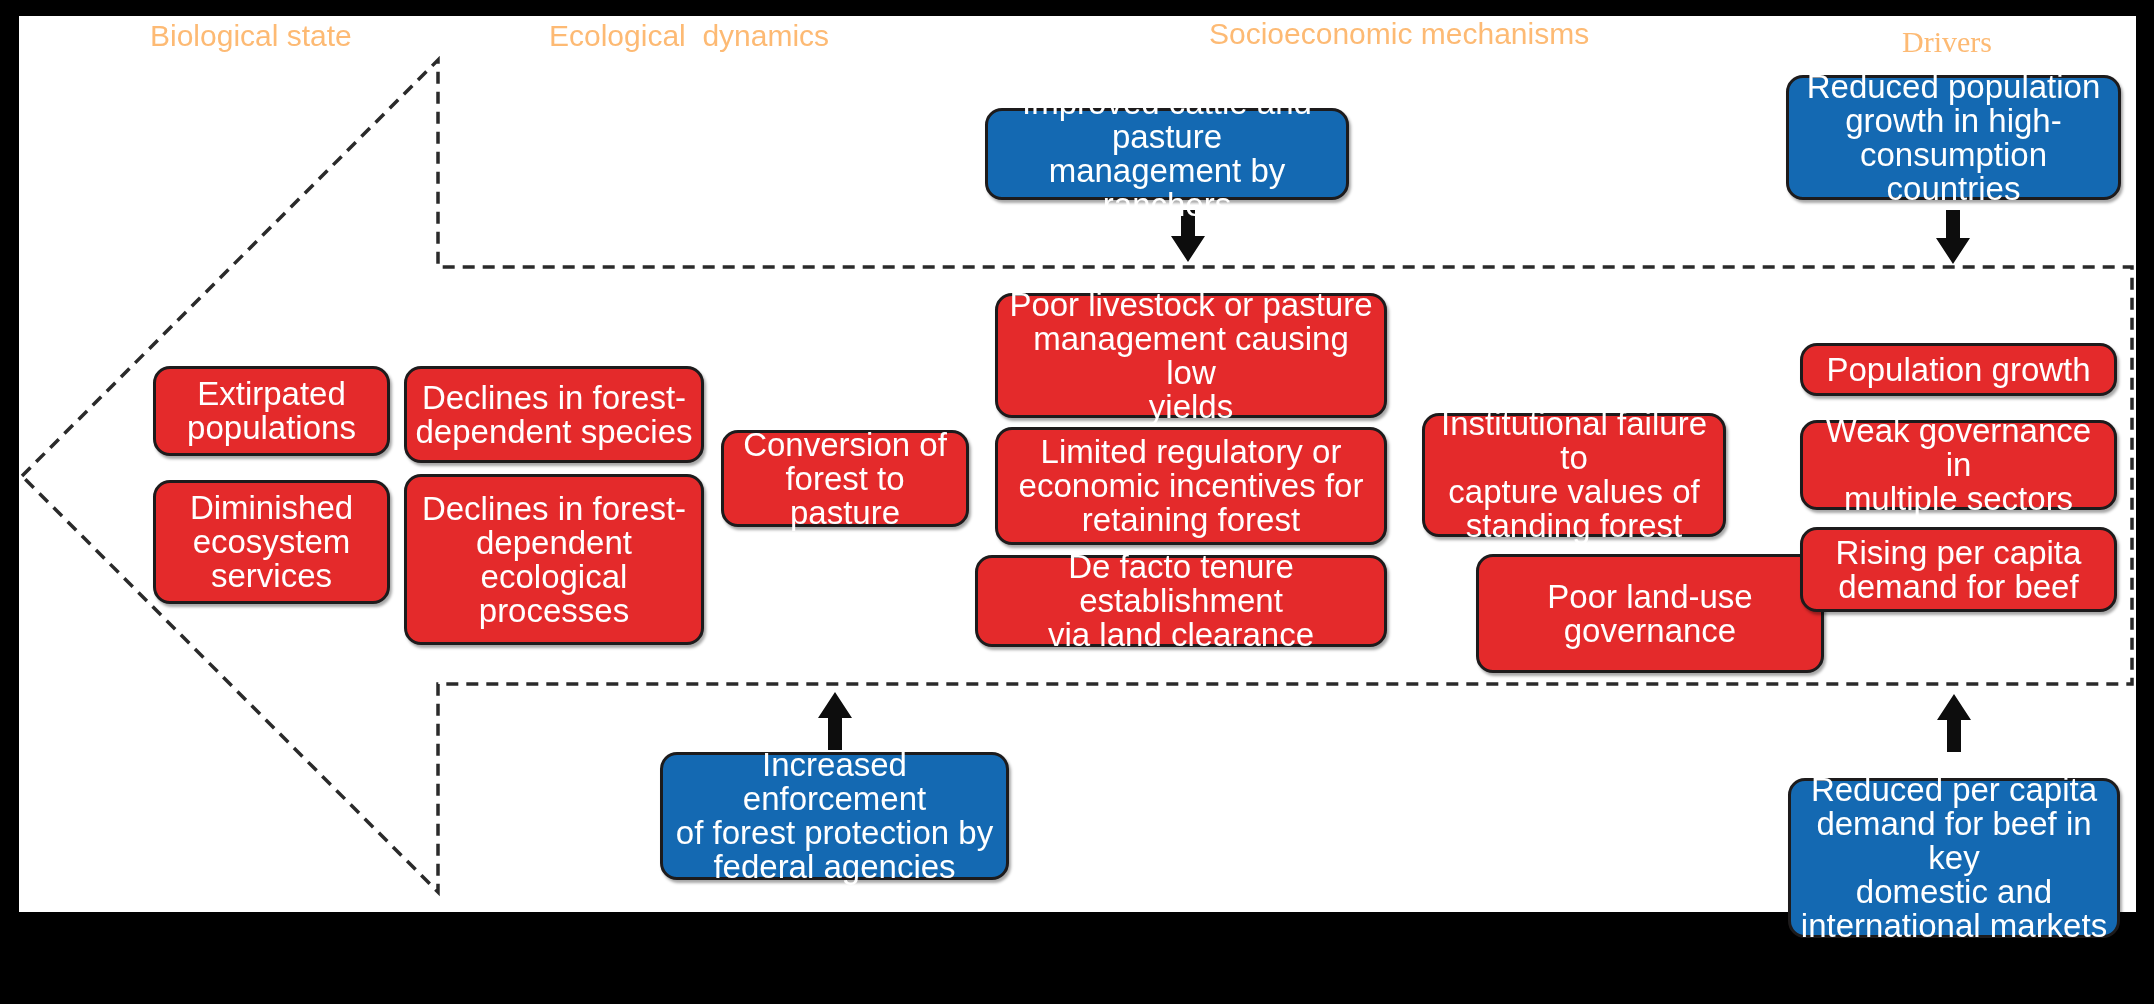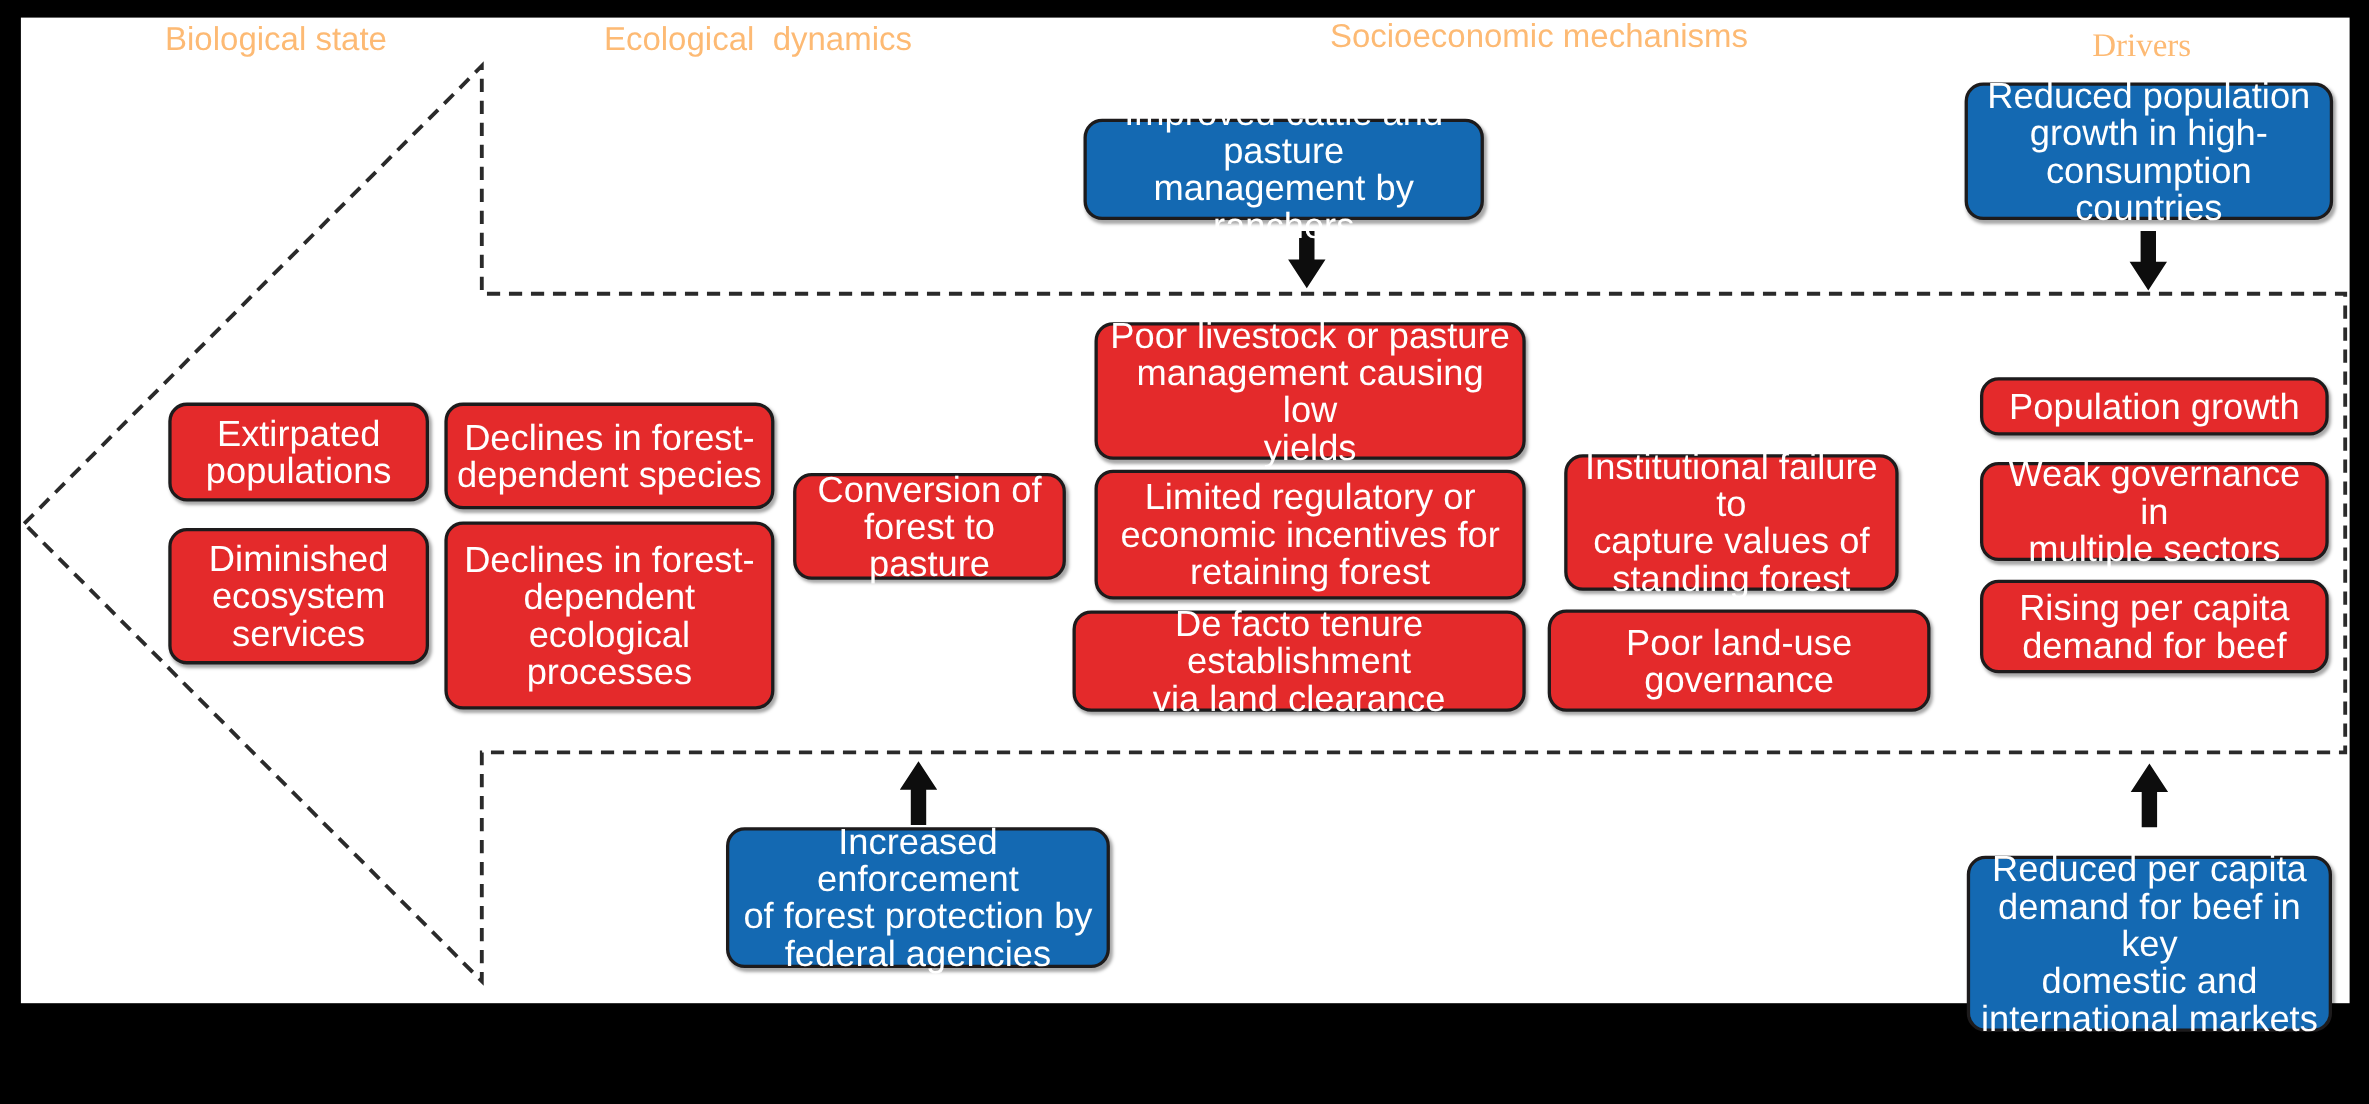--- a/index.html
+++ b/index.html
@@ -53,21 +53,21 @@
 management causing low
 yields</div>
   <div class="box red" style="left:995px;top:427px;width:392px;height:118px;">Limited regulatory or
 economic incentives for
 retaining forest</div>
   <div class="box red" style="left:975px;top:555px;width:412px;height:92px;">De facto tenure establishment
 via land clearance</div>
   <div class="box red" style="left:1422px;top:413px;width:304px;height:124px;">Institutional failure to
 capture values of
 standing forest</div>
-  <div class="box red" style="left:1407px;top:554px;width:348px;height:93px;">Poor land-use
+  <div class="box red" style="left:1476px;top:554px;width:348px;height:119px;">Poor land-use
 governance</div>
   <div class="box red" style="left:1800px;top:343px;width:317px;height:53px;">Population growth</div>
   <div class="box red" style="left:1800px;top:420px;width:317px;height:90px;">Weak governance in
 multiple sectors</div>
   <div class="box red" style="left:1800px;top:527px;width:317px;height:85px;">Rising per capita
 demand for beef</div>
 
   <div class="box blue" style="left:985px;top:108px;width:364px;height:92px;">Improved cattle and pasture
 management by ranchers</div>
   <div class="box blue" style="left:1786px;top:75px;width:335px;height:125px;">Reduced population

